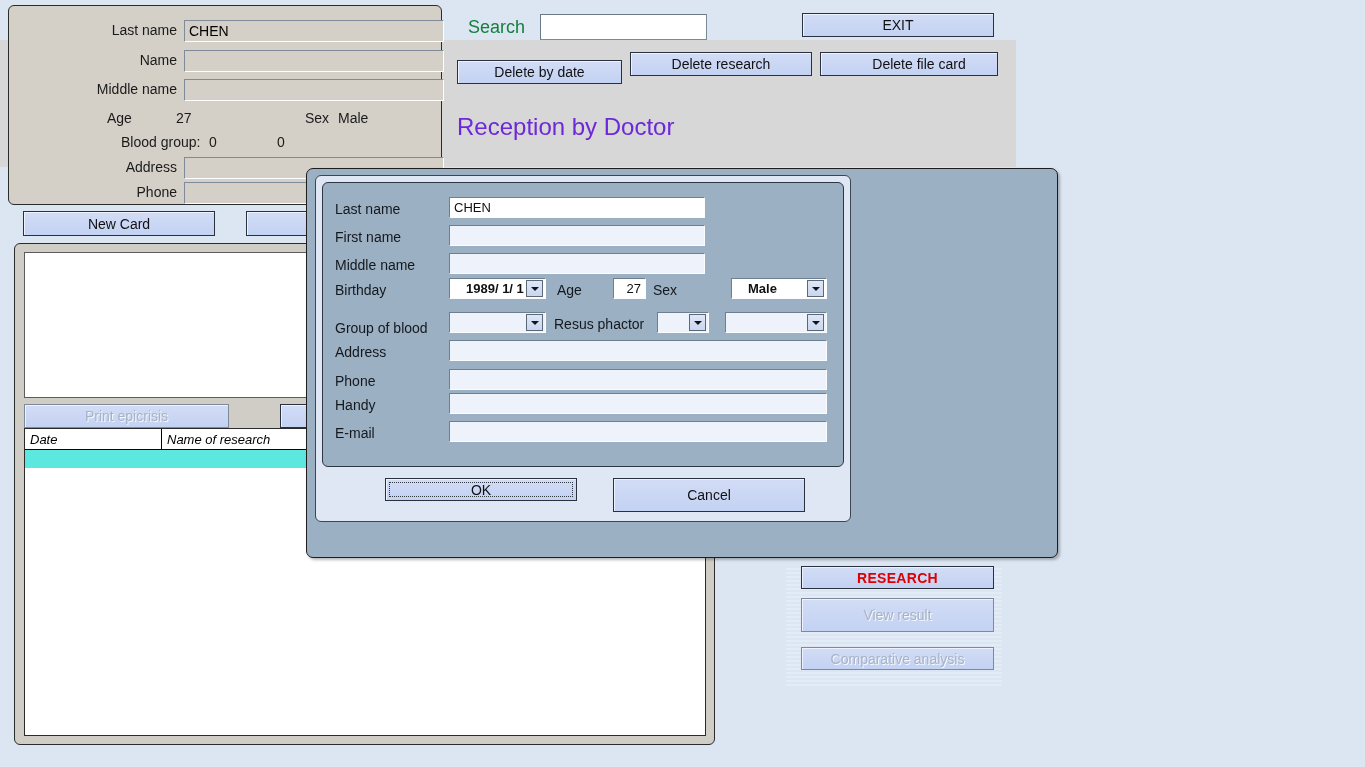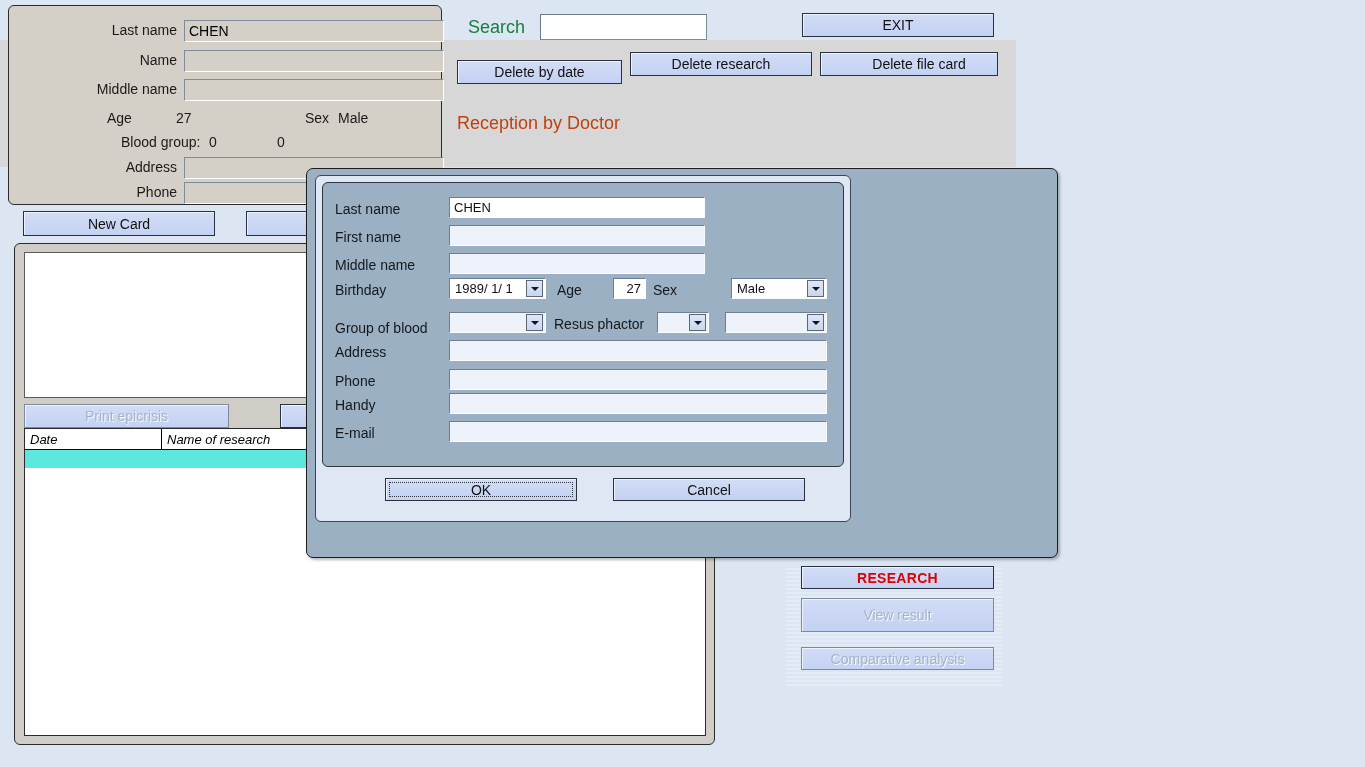--- a/index.html
+++ b/index.html
@@ -114,21 +114,21 @@
     box-sizing:border-box;
     display:flex;align-items:center;padding-left:4px;font-size:13px;color:#111;
   }
   .dlginput.white{background:#ffffff;}
   .dlginput.num{justify-content:flex-end;padding-right:4px;padding-left:0;}
   .combo{
     position:absolute;height:21px;background:#eef2fa;
     border:1px solid #6f7f90;border-right-color:#fbfcff;border-bottom-color:#fbfcff;
     box-sizing:border-box;display:flex;align-items:center;
   }
-  .combo .txt{flex:1;padding-left:5px;font-size:13px;color:#111;white-space:nowrap;overflow:hidden;}
+  .combo .txt{flex:1;padding-left:16px;font-size:13px;color:#111;white-space:nowrap;overflow:hidden;font-weight:bold;}
   .combo .arrow{
     width:17px;height:17px;margin-right:2px;flex:none;
     background:linear-gradient(#dfe7f6,#c9d6ef);
     border:1px solid #5a6878;
     box-sizing:border-box;
     display:flex;align-items:center;justify-content:center;
   }
   .combo .arrow i{
     display:block;width:0;height:0;
     border-left:4px solid transparent;border-right:4px solid transparent;
@@ -183,21 +183,21 @@
 <div class="abs" style="left:468px;top:17px;font-size:18px;color:#15803d;">Search</div>
 <div class="abs field white" style="left:540px;top:14px;width:167px;height:26px;">
   <span style="display:block;padding-left:4px;line-height:24px;font-size:14px;"></span>
 </div>
 <div class="abs btn" style="left:802px;top:13px;width:192px;height:24px;">EXIT</div>
 
 <div class="abs btn" style="left:457px;top:52px;width:165px;height:24px;margin-top:8px;">Delete by date</div>
 <div class="abs btn" style="left:630px;top:52px;width:182px;height:24px;">Delete research</div>
 <div class="abs btn" style="left:820px;top:52px;width:178px;height:24px;padding-left:20px;">Delete file card</div>
 
-<div class="abs" style="left:457px;top:113px;font-size:18px;color:#c2410c;">Reception by Doctor</div>
+<div class="abs" style="left:457px;top:113px;font-size:24px;color:#6d28d9;">Reception by Doctor</div>
 
 <div class="abs" id="list-panel">
   <div class="abs" id="epicrisis-box">
     <span style="display:block;padding:4px;font-size:13px;"></span>
   </div>
 
   <div class="abs btn disabled" style="left:9px;top:160px;width:205px;height:24px;">Print epicrisis</div>
   <div class="abs btn" style="left:265px;top:160px;width:205px;height:24px;"></div>
 
   <div class="abs" id="research-table">
@@ -302,15 +302,15 @@
       <div class="dlglabel" style="left:12px;top:242px;">E-mail</div>
       <div class="dlginput" style="left:126px;top:238px;width:378px;">
         <span></span>
       </div>
     </div>
 
     <div class="abs btn" style="left:69px;top:302px;width:192px;height:23px;position:absolute;">
       <span class="focusrect"></span>
       <span>OK</span>
     </div>
-    <div class="abs btn" style="left:297px;top:302px;width:192px;height:23px;position:absolute;">Cancel</div>
+    <div class="abs btn" style="left:297px;top:302px;width:192px;height:34px;position:absolute;">Cancel</div>
   </div>
 </div>
 
 </body></html>

